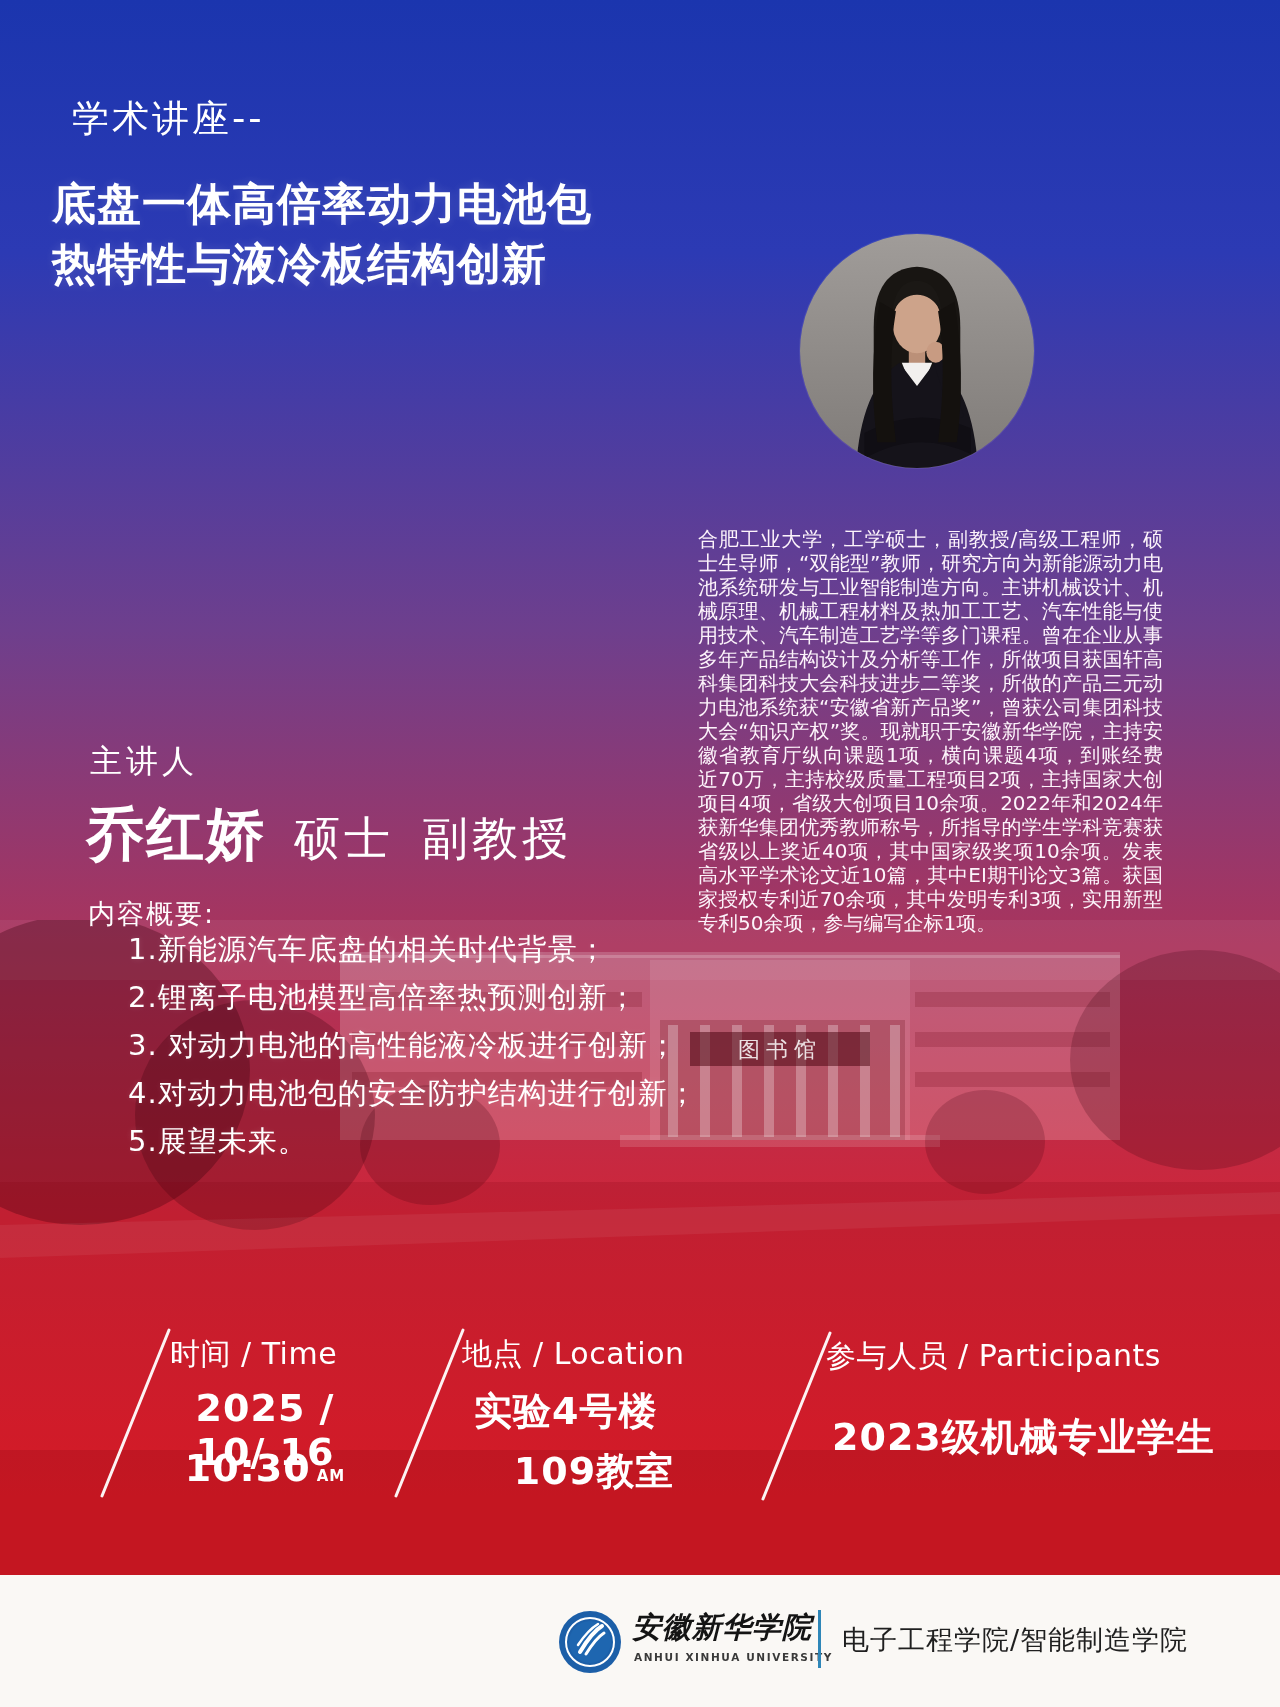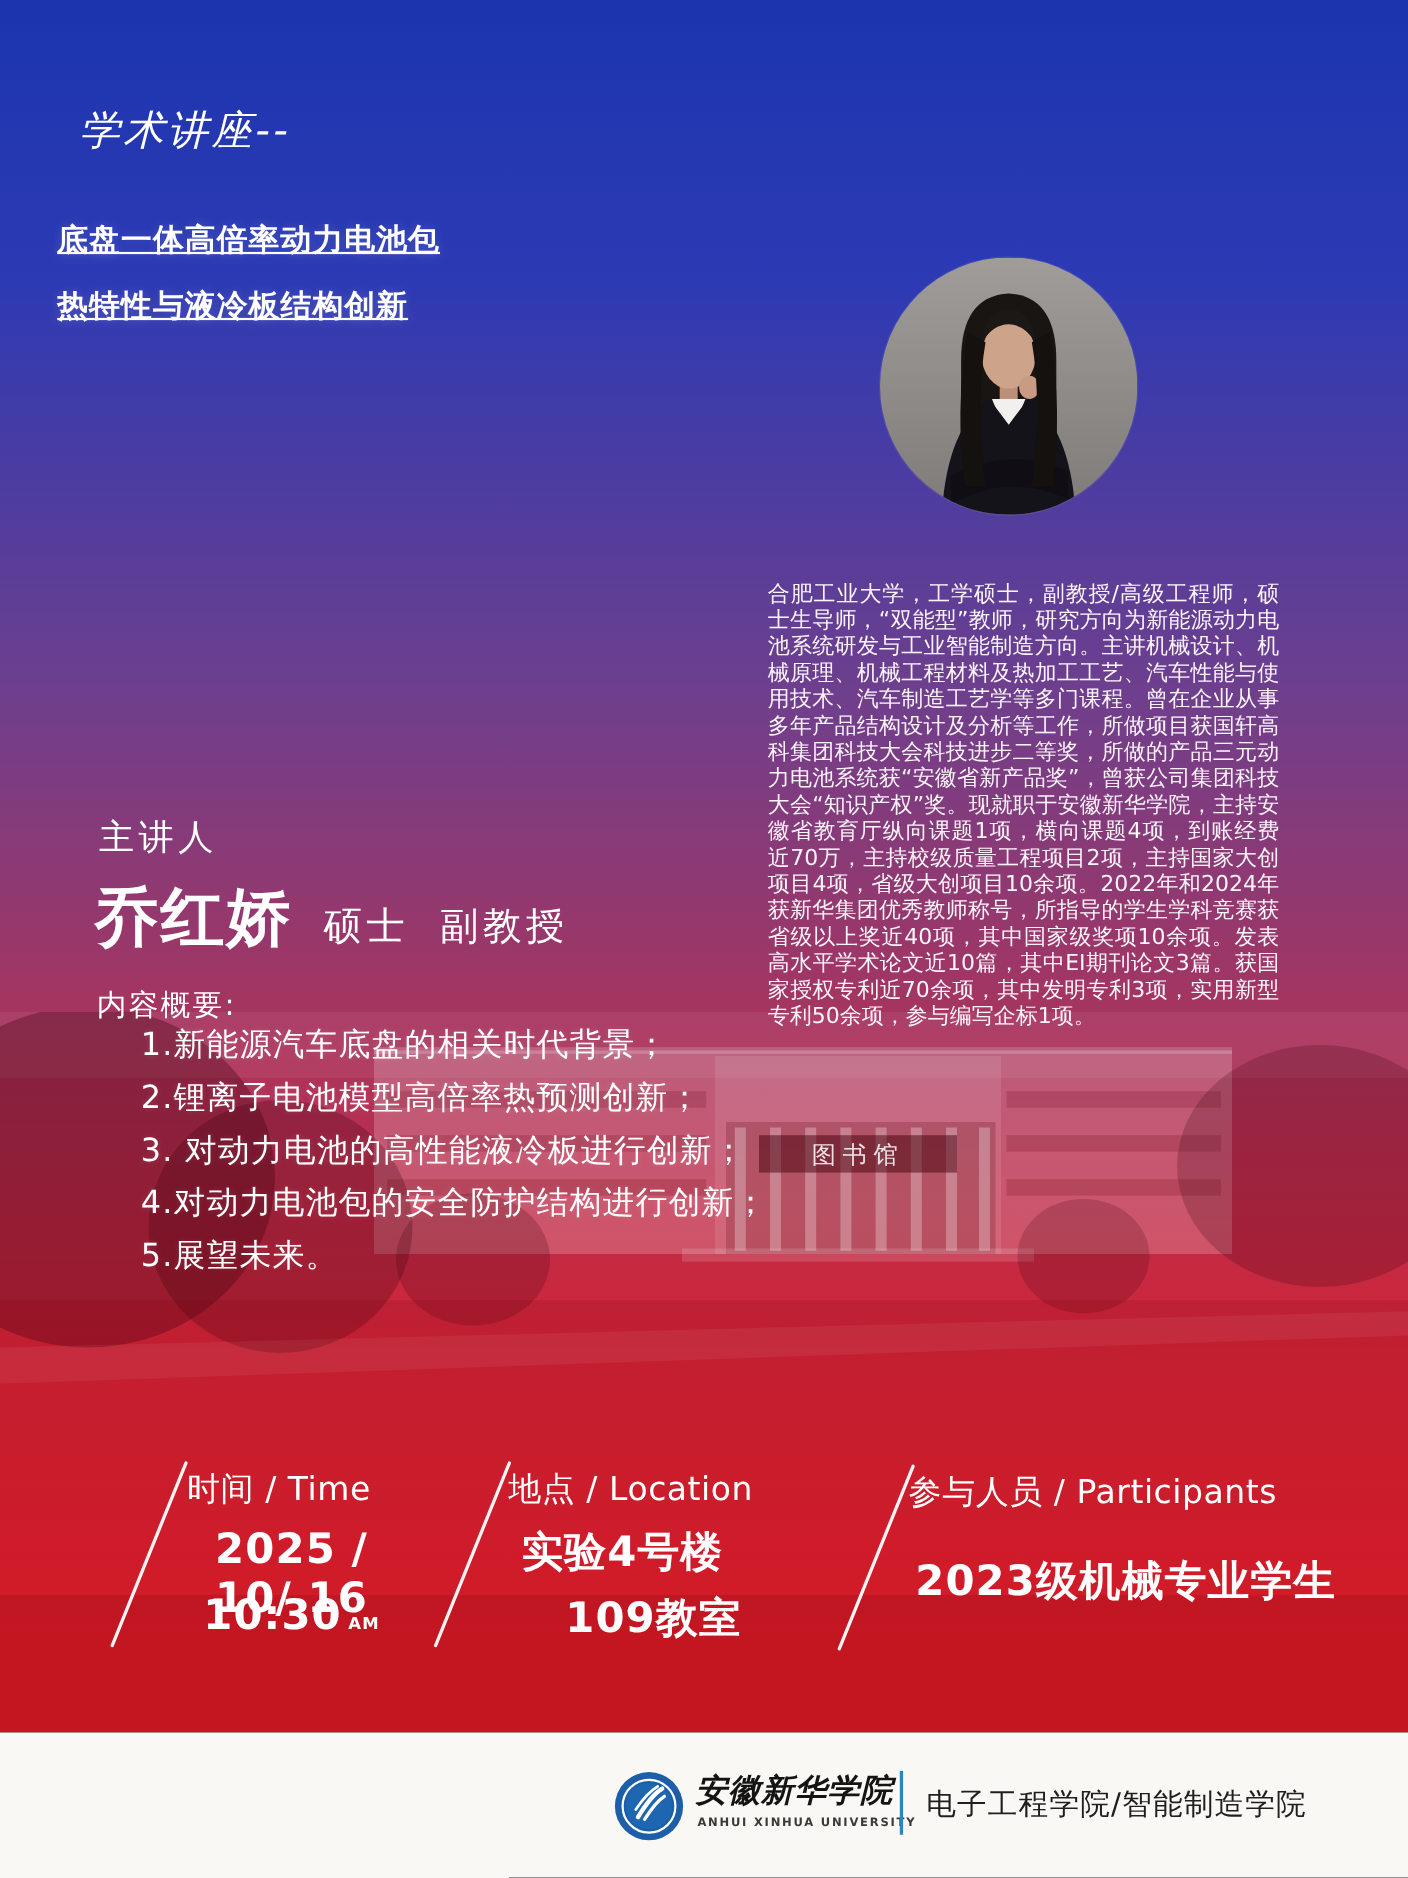--- a/index.html
+++ b/index.html
@@ -17,38 +17,38 @@
       var(--gradient_purple,#6e3f8d) 40%,
       var(--gradient_magenta,#aa345c) 60%,
       var(--gradient_red,#d02538) 78%,
       var(--gradient_bottom,#e6202c) 95%);
   }
   .photo-overlay { position:absolute; left:0; top:920px; width:1280px; height:655px; }
 
   .txt { position:absolute; color:#fff; }
 
   
-  .kicker { left:72px; top:94px; font-size:37px; letter-spacing:3px; font-weight:400;font-style:italic; }
-  .title  { left:52px; top:188px; font-size:28px; line-height:60px; font-weight:700; letter-spacing:1px;
-            text-shadow:0 0 10px rgba(255,255,255,.15);text-decoration:underline; }
+  .kicker { left:72px; top:94px; font-size:37px; letter-spacing:3px; font-weight:400; }
+  .title  { left:52px; top:174px; font-size:44px; line-height:60px; font-weight:700; letter-spacing:1px;
+            text-shadow:0 0 10px rgba(255,255,255,.15); }
 
   
   .photo { position:absolute; left:800px; top:234px; width:234px; height:234px; border-radius:50%;
            overflow:hidden; box-shadow:0 0 0 1px rgba(255,255,255,.08); }
   .photo svg { display:block; width:100%; height:100%; }
 
   
   .bio { left:698px; top:527px; width:465px; font-size:20px; line-height:24px;
          text-align:justify; color:#fdf4fb; }
 
   
   .speaker-label { left:90px; top:740px; font-size:32px; letter-spacing:4px; }
   .name-row { position:absolute; left:86px; top:796px; display:flex; align-items:baseline; gap:28px; color:#fff; }
   .speaker-name { font-family:"DejaVu Serif","Liberation Serif",serif; font-size:58px; font-weight:700; letter-spacing:2px; }
-  .speaker-cred { font-size:35px; font-weight:400; letter-spacing:4px;font-family:Liberation Serif, serif; }
+  .speaker-cred { font-size:46px; font-weight:400; letter-spacing:4px;font-family:Liberation Serif, serif; }
 
   .summary-heading { left:88px; top:896px; font-size:27px; letter-spacing:2px; }
   .summary-list { position:absolute; left:128px; top:934px; }
   .summary-item { font-size:29px; line-height:30px; margin-bottom:18px; color:#fff; letter-spacing:1px;
                   text-shadow:0 0 6px rgba(255,255,255,.12); }
 
   
   .slash { position:absolute; width:3px; height:182px; background:rgba(255,255,255,.95);
            border-radius:2px; transform:rotate(22deg); }
   .slash-1 { left:134px; top:1322px; }

